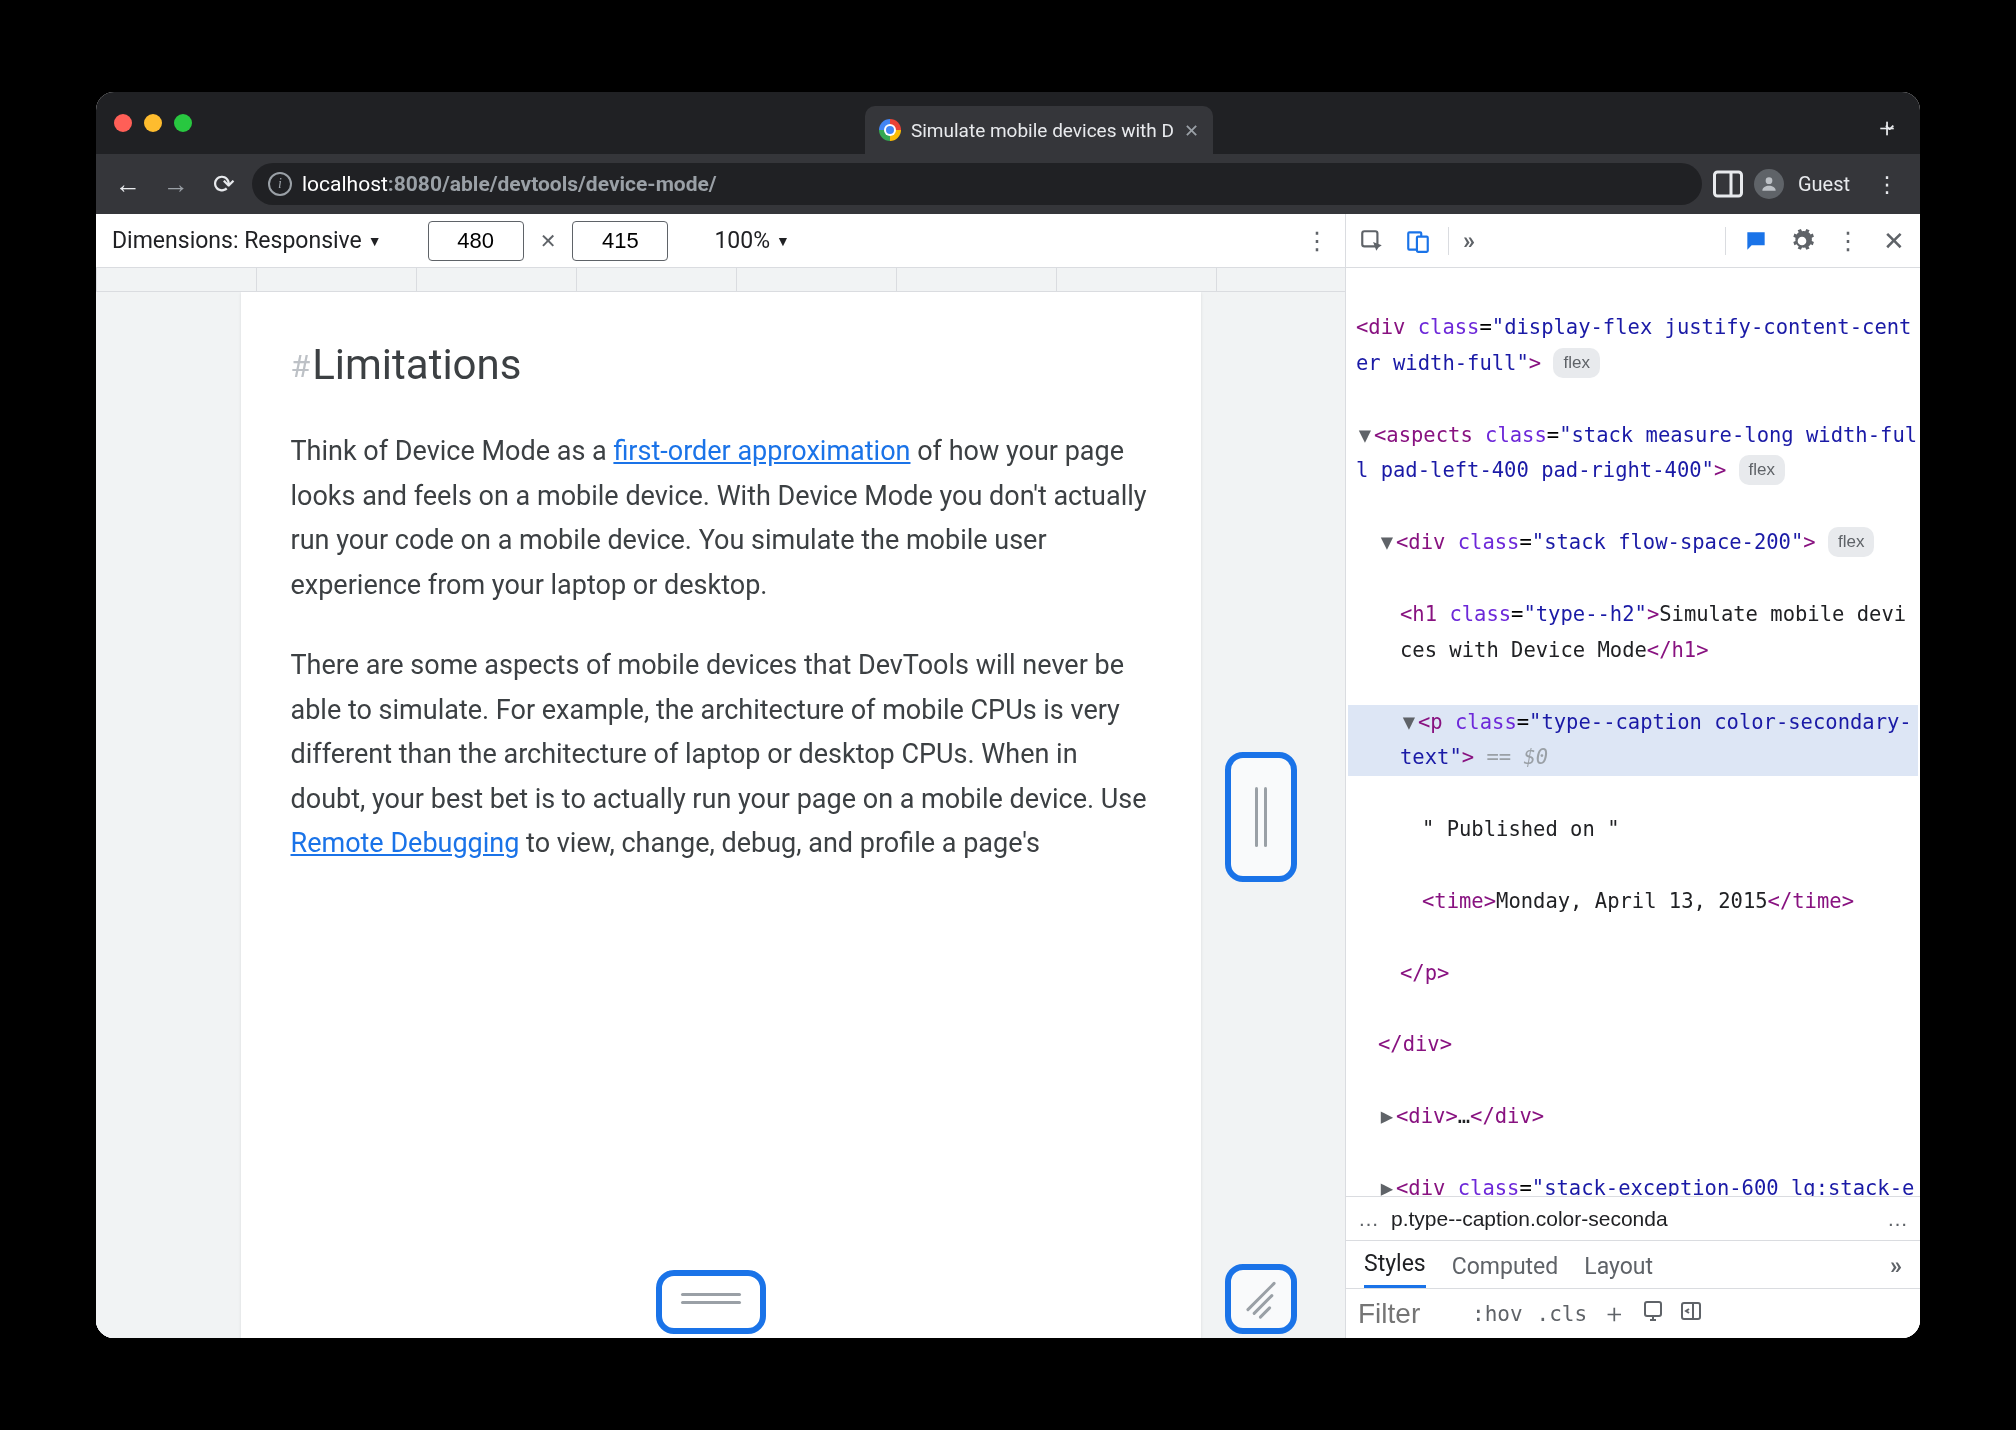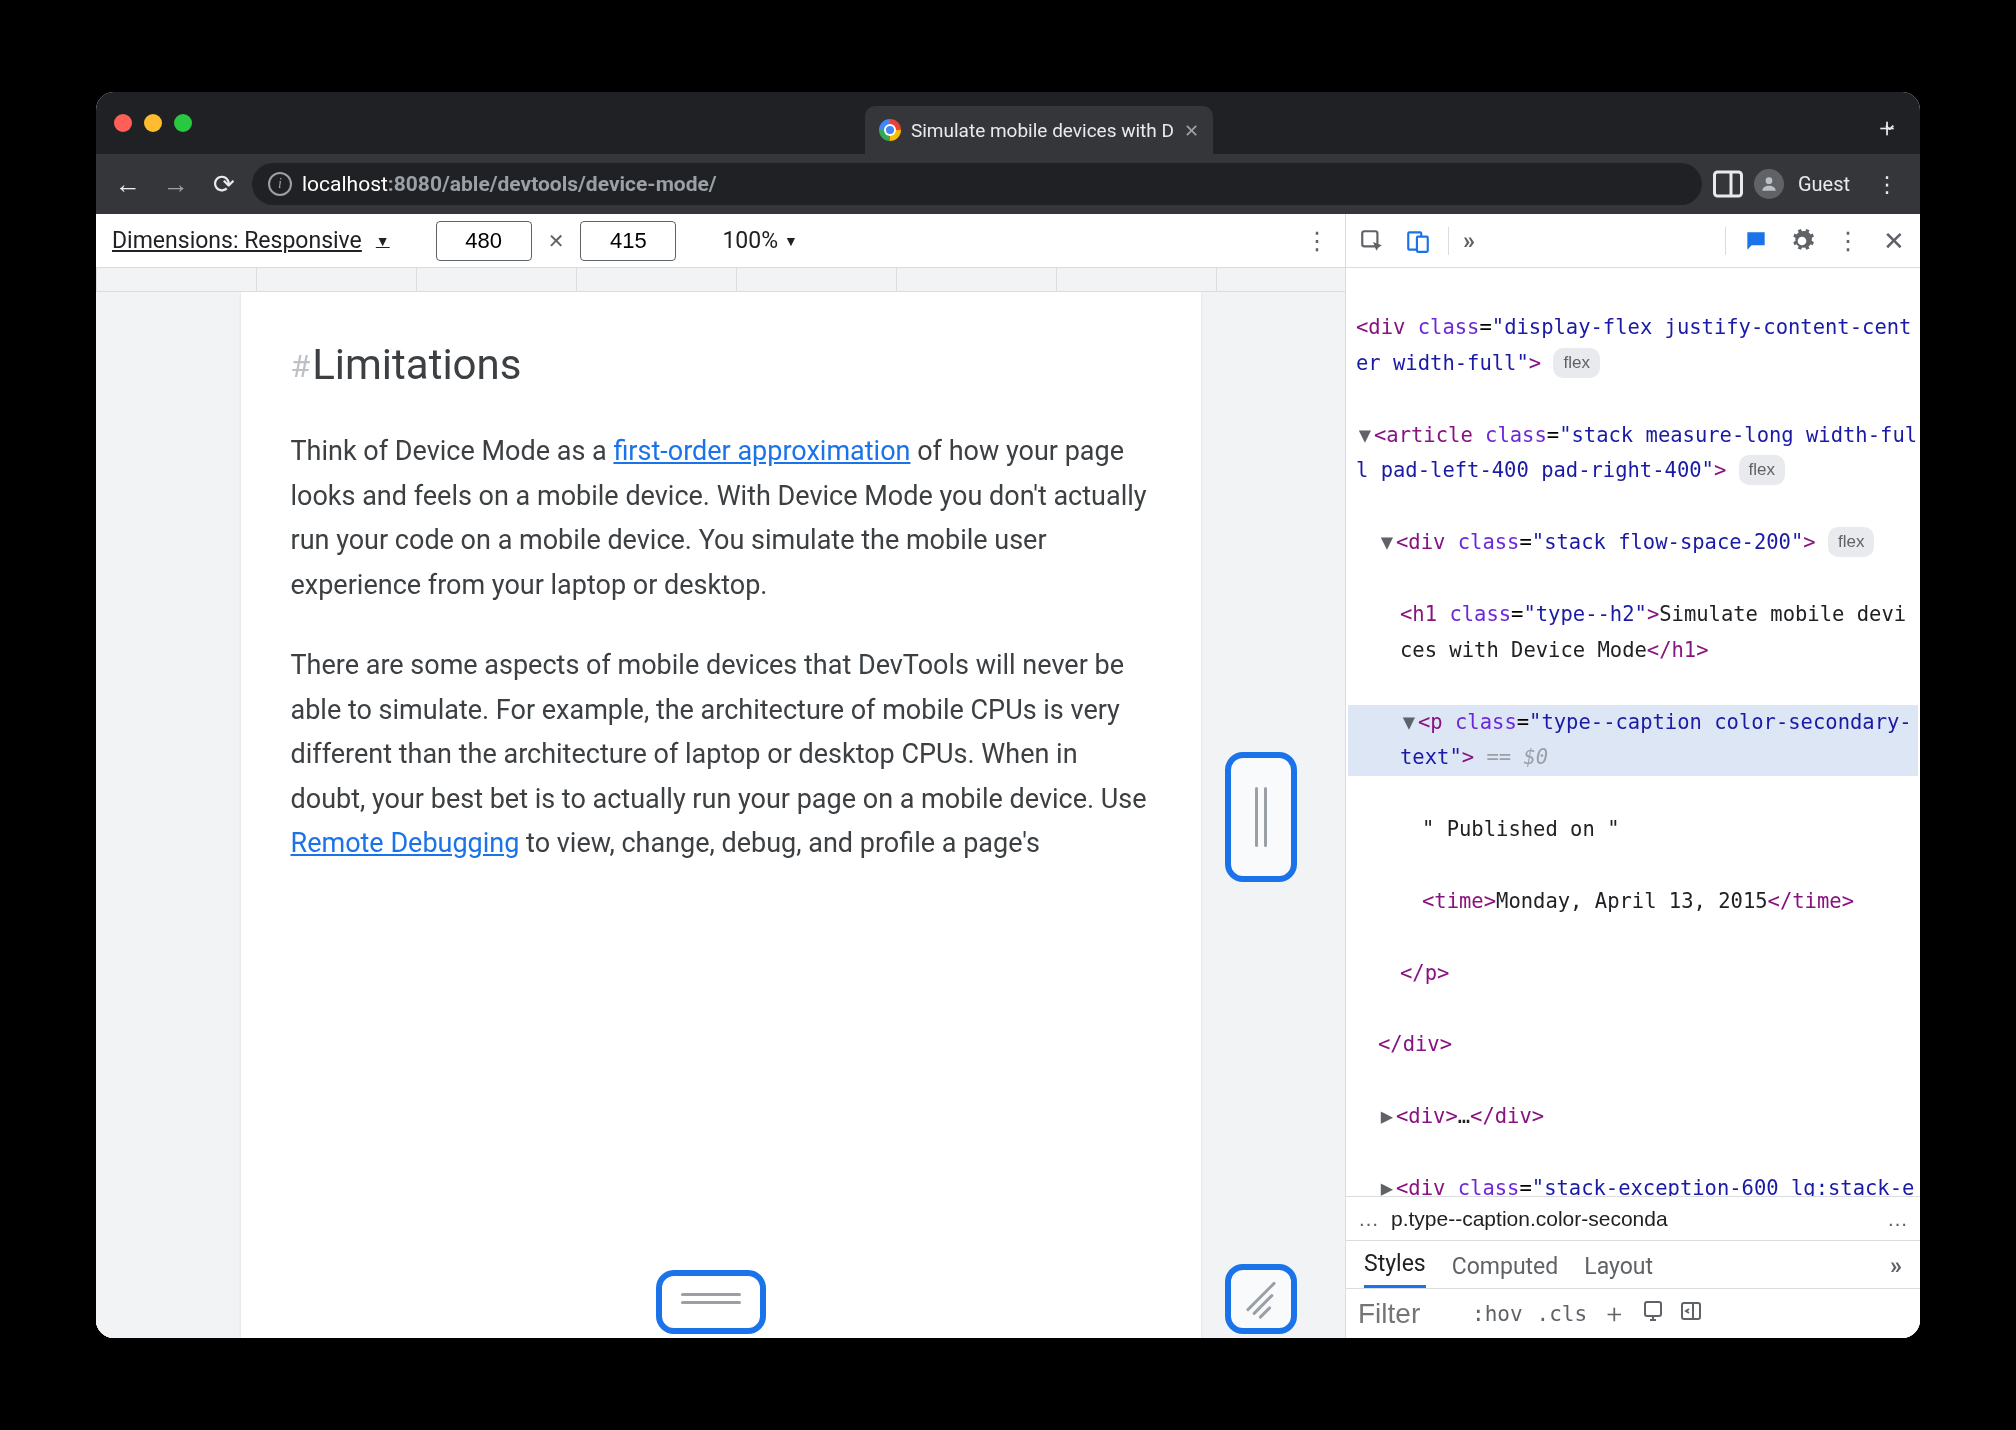--- a/index.html
+++ b/index.html
@@ -107,21 +107,21 @@
     height:54px;
     background:#fff;
     border-bottom:1px solid #dadce0;
     display:flex;
     align-items:center;
     padding:0 16px;
     gap:10px;
     font-size:23px;
     color:#202124;
   }
-  .device-bar .dim-select { display:flex; align-items:center; gap:14px;text-decoration:underline;}
+  .device-bar .dim-select { display:flex; align-items:center; gap:6px;}
   .device-bar .tri { font-size:14px; }
   .dim-input {
     width:96px; height:40px;
     border:1.5px solid #5f6368;
     border-radius:4px; text-align:center;
     font-size:22px;
     background:#fff;
   }
   .times { color:#5f6368; margin:0 6px; font-size:20px;}
   .zoom { margin-left:36px; display:flex; align-items:center; gap:6px;}
@@ -389,21 +389,21 @@
           <svg viewBox="0 0 24 24" fill="#5f6368">
               <path d="M12 8a4 4 0 100 8 4 4 0 000-8zm9 4l2 1-1 3-2-1a8 8 0 01-2 2l1 2-3 1-1-2a8 8 0 01-3 0l-1 2-3-1 1-2a8 8 0 01-2-2l-2 1-1-3 2-1a8 8 0 010-3l-2-1 1-3 2 1a8 8 0 012-2l-1-2 3-1 1 2a8 8 0 013 0l1-2 3 1-1 2a8 8 0 012 2l2-1 1 3-2 1a8 8 0 010 3z"></path>
             </svg>
         </div>
         <div class="dt-ic" style="font-size:24px;color:#5f6368">⋮</div>
         <div class="dt-ic" style="font-size:26px;color:#5f6368">✕</div>
       </div>
 
       <div class="elements">
 <div class="line"><span class="t-tag">&lt;<span>div</span></span> <span class="t-attr">class</span>=<span class="t-val">"<span>display-flex justify-content-center width-full</span>"</span><span class="t-tag">&gt;</span> <span class="pill">flex</span></div>
-<div class="line"><span class="disclose">▼</span><span class="t-tag">&lt;<span>article</span></span> <span class="t-attr">class</span>=<span class="t-val">"<span>stack measure-long width-full pad-left-400 pad-right-400</span>"</span><span class="t-tag">&gt;</span> <span class="pill">flex</span></div>
+<div class="line"><span class="disclose">▼</span><span class="t-tag">&lt;<span>aspects</span></span> <span class="t-attr">class</span>=<span class="t-val">"<span>stack measure-long width-full pad-left-400 pad-right-400</span>"</span><span class="t-tag">&gt;</span> <span class="pill">flex</span></div>
 <div class="line i1"><span class="disclose">▼</span><span class="t-tag">&lt;<span>div</span></span> <span class="t-attr">class</span>=<span class="t-val">"<span>stack flow-space-200</span>"</span><span class="t-tag">&gt;</span> <span class="pill">flex</span></div>
 <div class="line i2"><span class="t-tag">&lt;<span>h1</span></span> <span class="t-attr">class</span>=<span class="t-val">"<span>type--h2</span>"</span><span class="t-tag">&gt;</span><span class="t-text">Simulate mobile devices with Device Mode</span><span class="t-tag">&lt;/<span>h1</span>&gt;</span></div>
 <div class="line i2 sel-row"><span class="disclose">▼</span><span class="t-tag">&lt;<span>p</span></span> <span class="t-attr">class</span>=<span class="t-val">"<span>type--caption color-secondary-text</span>"</span><span class="t-tag">&gt;</span><span class="eqdollar"> == $0</span></div>
 <div class="line i3"><span class="t-text">" Published on "</span></div>
 <div class="line i3"><span class="t-tag">&lt;<span>time</span>&gt;</span><span class="t-text">Monday, April 13, 2015</span><span class="t-tag">&lt;/<span>time</span>&gt;</span></div>
 <div class="line i2"><span class="t-tag">&lt;/<span>p</span>&gt;</span></div>
 <div class="line i1"><span class="t-tag">&lt;/<span>div</span>&gt;</span></div>
 <div class="line i1"><span class="disclose">▶</span><span class="t-tag">&lt;<span>div</span>&gt;</span><span class="t-text">…</span><span class="t-tag">&lt;/<span>div</span>&gt;</span></div>
 <div class="line i1"><span class="disclose">▶</span><span class="t-tag">&lt;<span>div</span></span> <span class="t-attr">class</span>=<span class="t-val">"<span>stack-exception-600 lg:stack-exception-700</span>"</span>…</div>
       </div>

